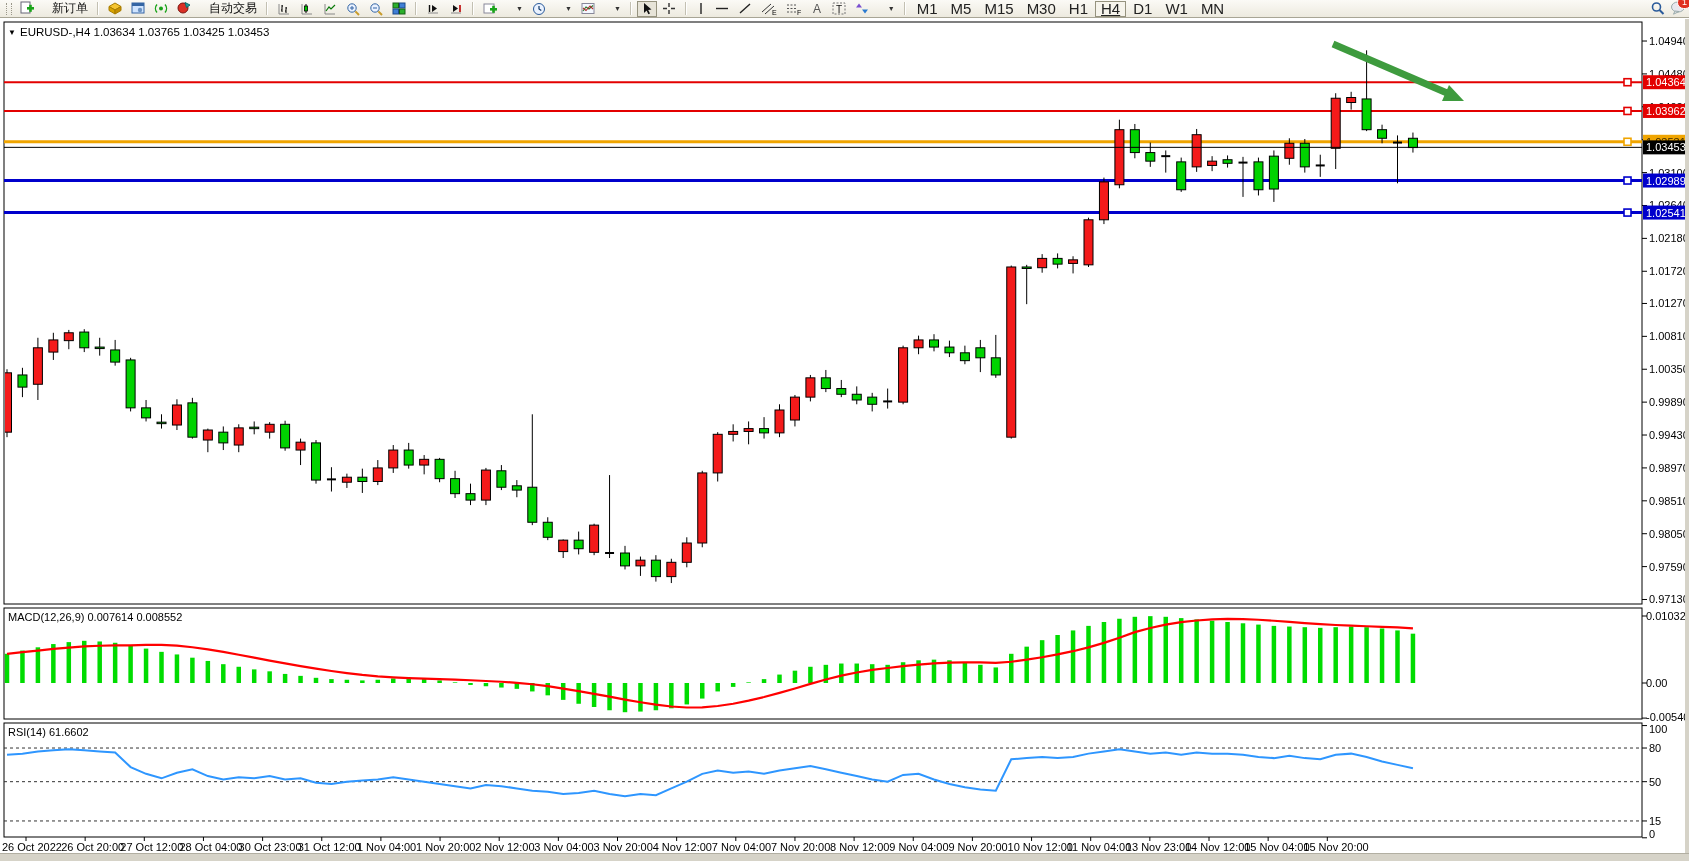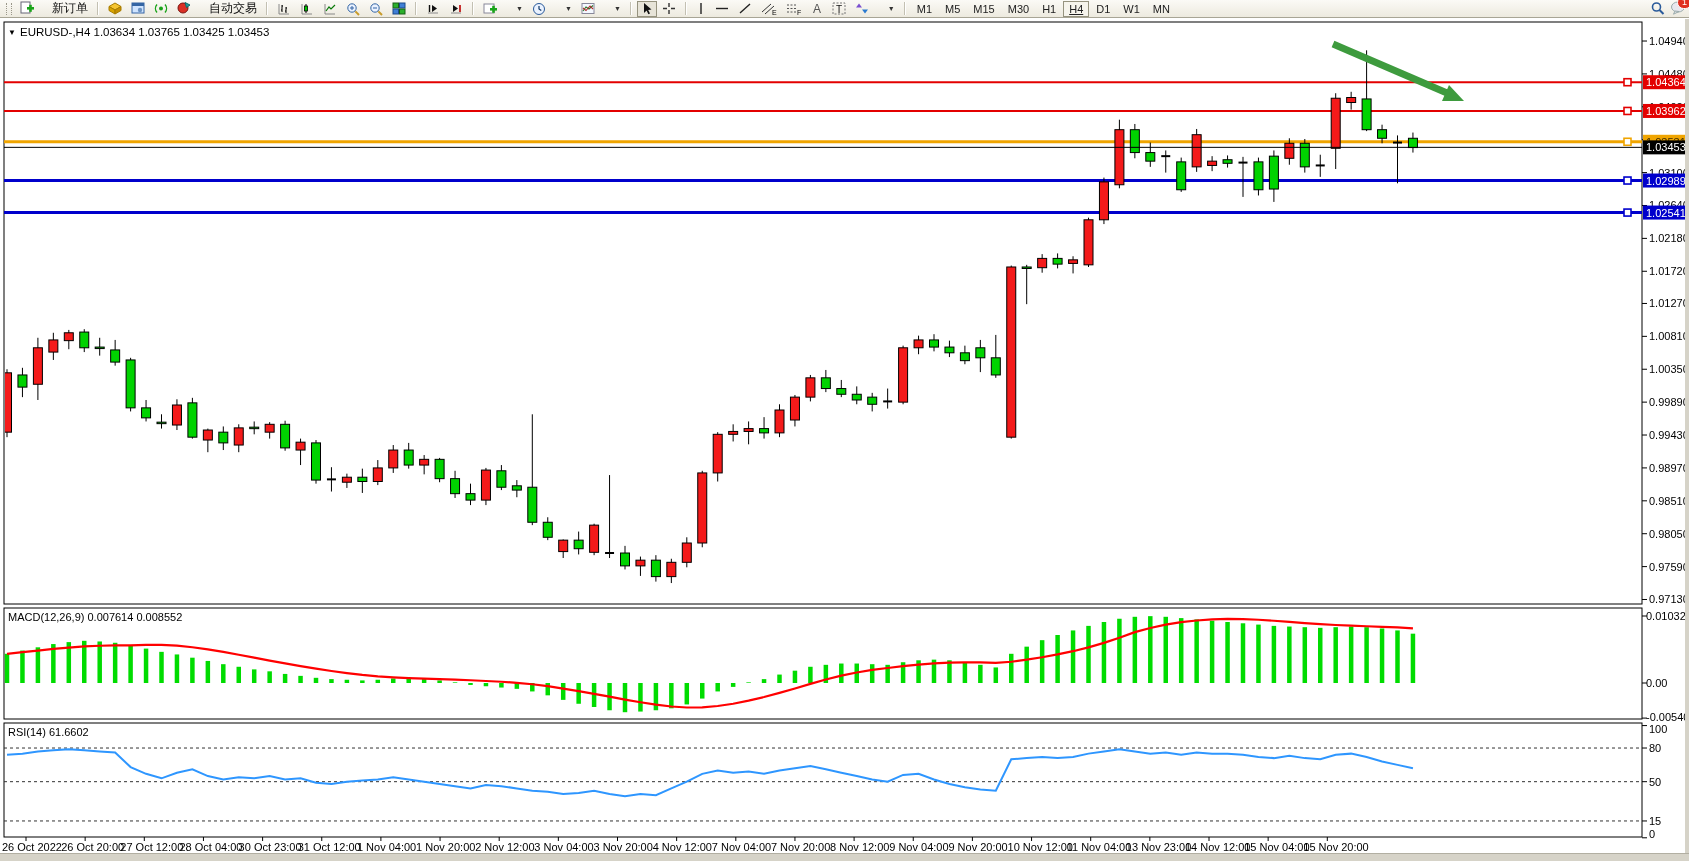--- a/index.html
+++ b/index.html
@@ -8,21 +8,21 @@
   
   .toolbar{position:absolute;top:0;left:0;width:1689px;height:18px;
     background:linear-gradient(#fbfaf6,#edeadf);border-bottom:1px solid #a8a595;
     display:flex;align-items:center;padding:0 3px;gap:1px;font-size:12px;color:#111;box-sizing:border-box;}
   .grip{width:4px;height:12px;margin:0 3px;border-left:1px dotted #9a978a;border-right:1px dotted #9a978a;}
   .sep{width:0;height:13px;border-left:1px solid #c3c0b2;border-right:1px solid #ffffff;margin:0 4px;}
   .tbtn{display:flex;align-items:center;gap:18px;height:16px;padding:0 3px;border:1px solid transparent;
     background:transparent;cursor:default;font-size:12px;color:#111;font-family:"Liberation Sans",sans-serif;}
   .tbtn.pressed{background:#e7e4d8;border:1px solid #96937f;}
   .caret{font-size:7px;color:#333;margin-left:1px;}
-  .tf{padding:0 5px;height:14px;line-height:14px;font-size:11px;color:#222;border:1px solid transparent;}
+  .tf{padding:0 5px;height:14px;line-height:14px;font-size:15px;color:#222;border:1px solid transparent;}
   .tf.active{background:#f6f4ec;border:1px solid #96937f;text-decoration:underline;}
   .spacer{flex:1;}
   .badge{position:absolute;top:-4px;right:-6px;background:#e03020;color:#fff;border-radius:8px;
     font-size:9px;min-width:11px;height:11px;line-height:11px;text-align:center;padding:0 1px;border:1px solid #fff;}
   .bubblewrap{position:relative;}
   
   #chart-svg{position:absolute;top:19px;left:0;}
   .bottom-strip{position:absolute;left:0;top:853px;width:1689px;height:8px;background:#d6d3c8;border-top:1px solid #b2afa2;}
   .right-edge{position:absolute;top:19px;left:1685px;width:4px;height:834px;background:#d6d3c8;}
   svg text{font-family:"Liberation Sans",sans-serif;}

